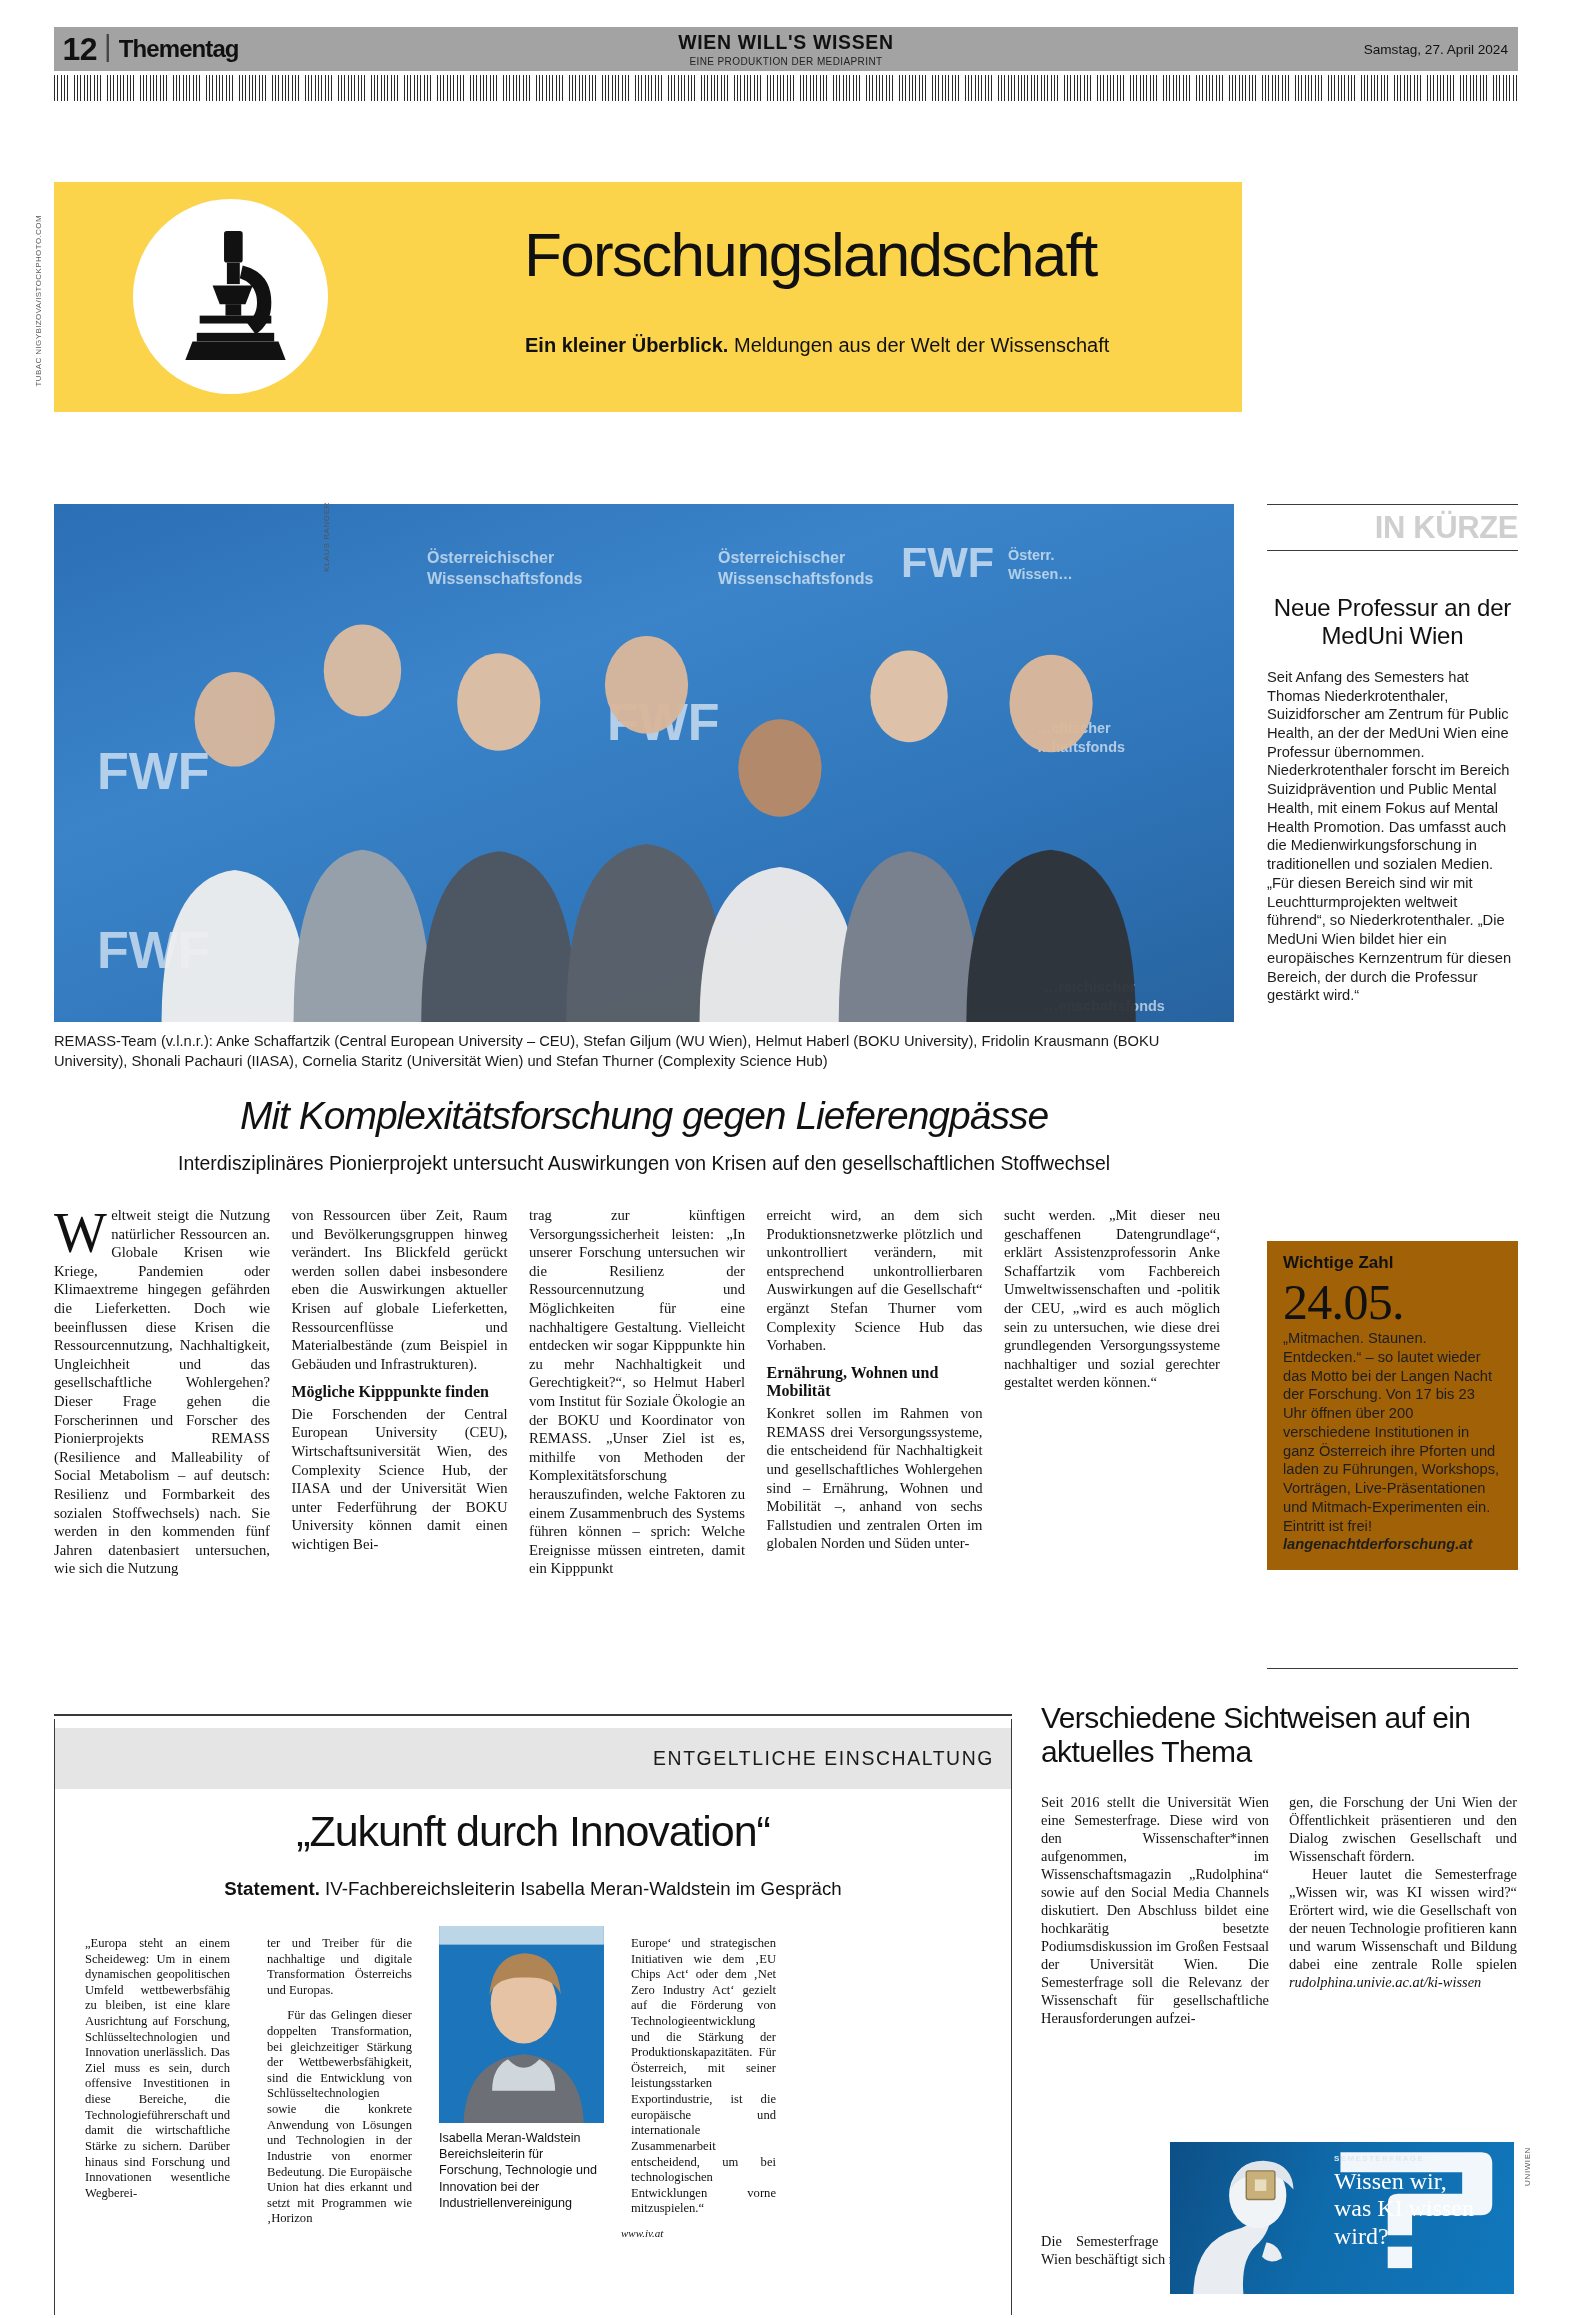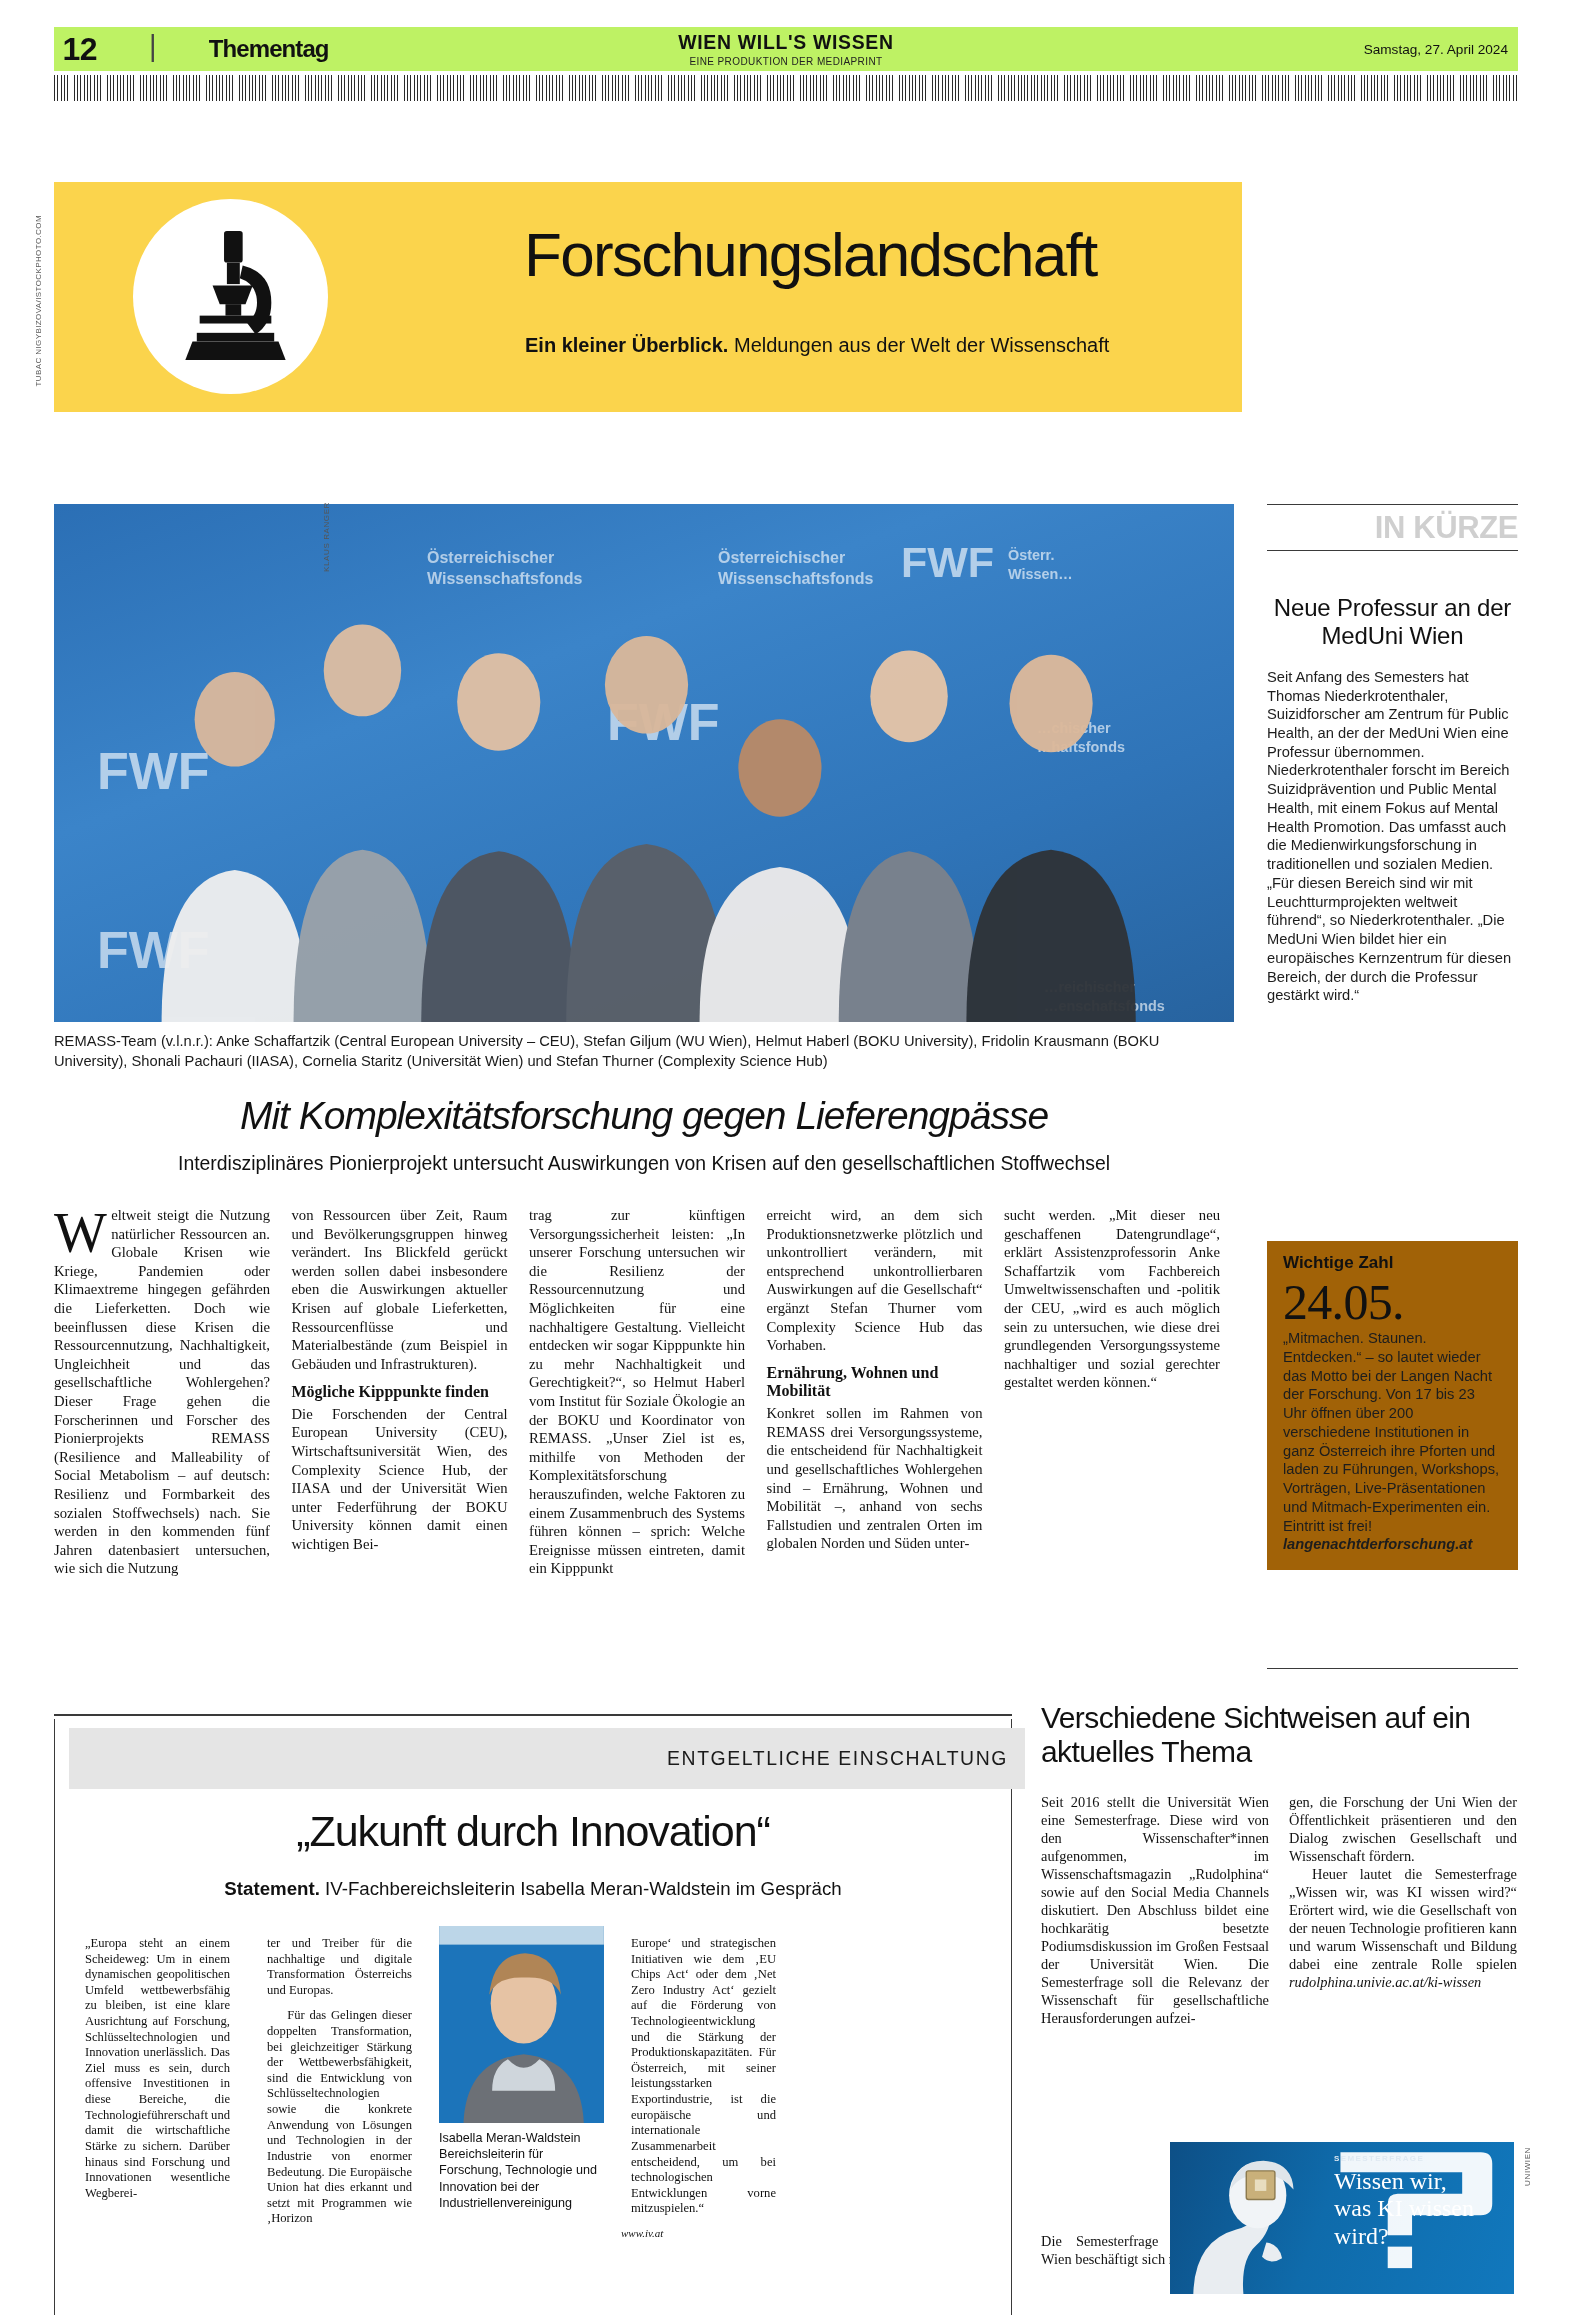--- a/index.html
+++ b/index.html
@@ -8,22 +8,22 @@
     background: #ffffff;
     font-family: "Liberation Sans", sans-serif;
     color: #1a1a1a;
     overflow: hidden;
   }
   .page { position: relative; width: 1575px; height: 2319px; padding: 0; }
 
   
   .masthead {
     position: absolute; left: 54px; top: 27px; width: 1464px; height: 44px;
-    background: #bef264;
-    display: flex; align-items: center; gap: 45px;
+    background: #a3a3a3;
+    display: flex; align-items: center;
   }
   .mast-page-no {
     font-size: 32px; font-weight: 700; letter-spacing: -0.7px;
     padding-left: 8.6px; color: #111;
   }
   .mast-sep { font-size: 29px; font-weight: 300; color: #444; padding: 0 7.2px 4.3px 7.2px; }
   .mast-section { font-size: 24px; font-weight: 700; letter-spacing: -0.9px; color: #111; }
   .mast-center { position: absolute; left: 0; right: 0; text-align: center; }
   .mast-center .t1 {
     font-size: 19.4px; font-weight: 700; letter-spacing: 0.7px; color: #111;
@@ -137,21 +137,21 @@
   .zahl-body { font-size: 14.7px; line-height: 1.275; color: #1d1d1d; }
   .zahl-link { font-style: italic; font-weight: 700; }
 
   
   .adv {
     position: absolute; left: 54px; top: 1719px; width: 958px; height: 596px;
     border-left: 1.4px solid #3a3a3a; border-right: 1.4px solid #3a3a3a;
   }
   .adv-top-rule { position: absolute; left: 54px; top: 1714px; width: 958px; height: 2.2px; background: #3a3a3a; }
   .adv-band {
-    position: absolute; left: 14px; top: 8.6px; width: 100%; height: 61px;
+    position: absolute; left: 0; top: 8.6px; width: 100%; height: 61px;
     background: #e5e5e5; display: flex; align-items: center; justify-content: flex-end;
   }
   .adv-band span {
     font-size: 19.4px; letter-spacing: 1.6px; color: #1a1a1a; padding-right: 17px;
   }
   .adv-title {
     position: absolute; left: 0; top: 88px; width: 100%; text-align: center;
     font-size: 43px; font-weight: 400; letter-spacing: -1.1px; color: #111;
   }
   .adv-state {

